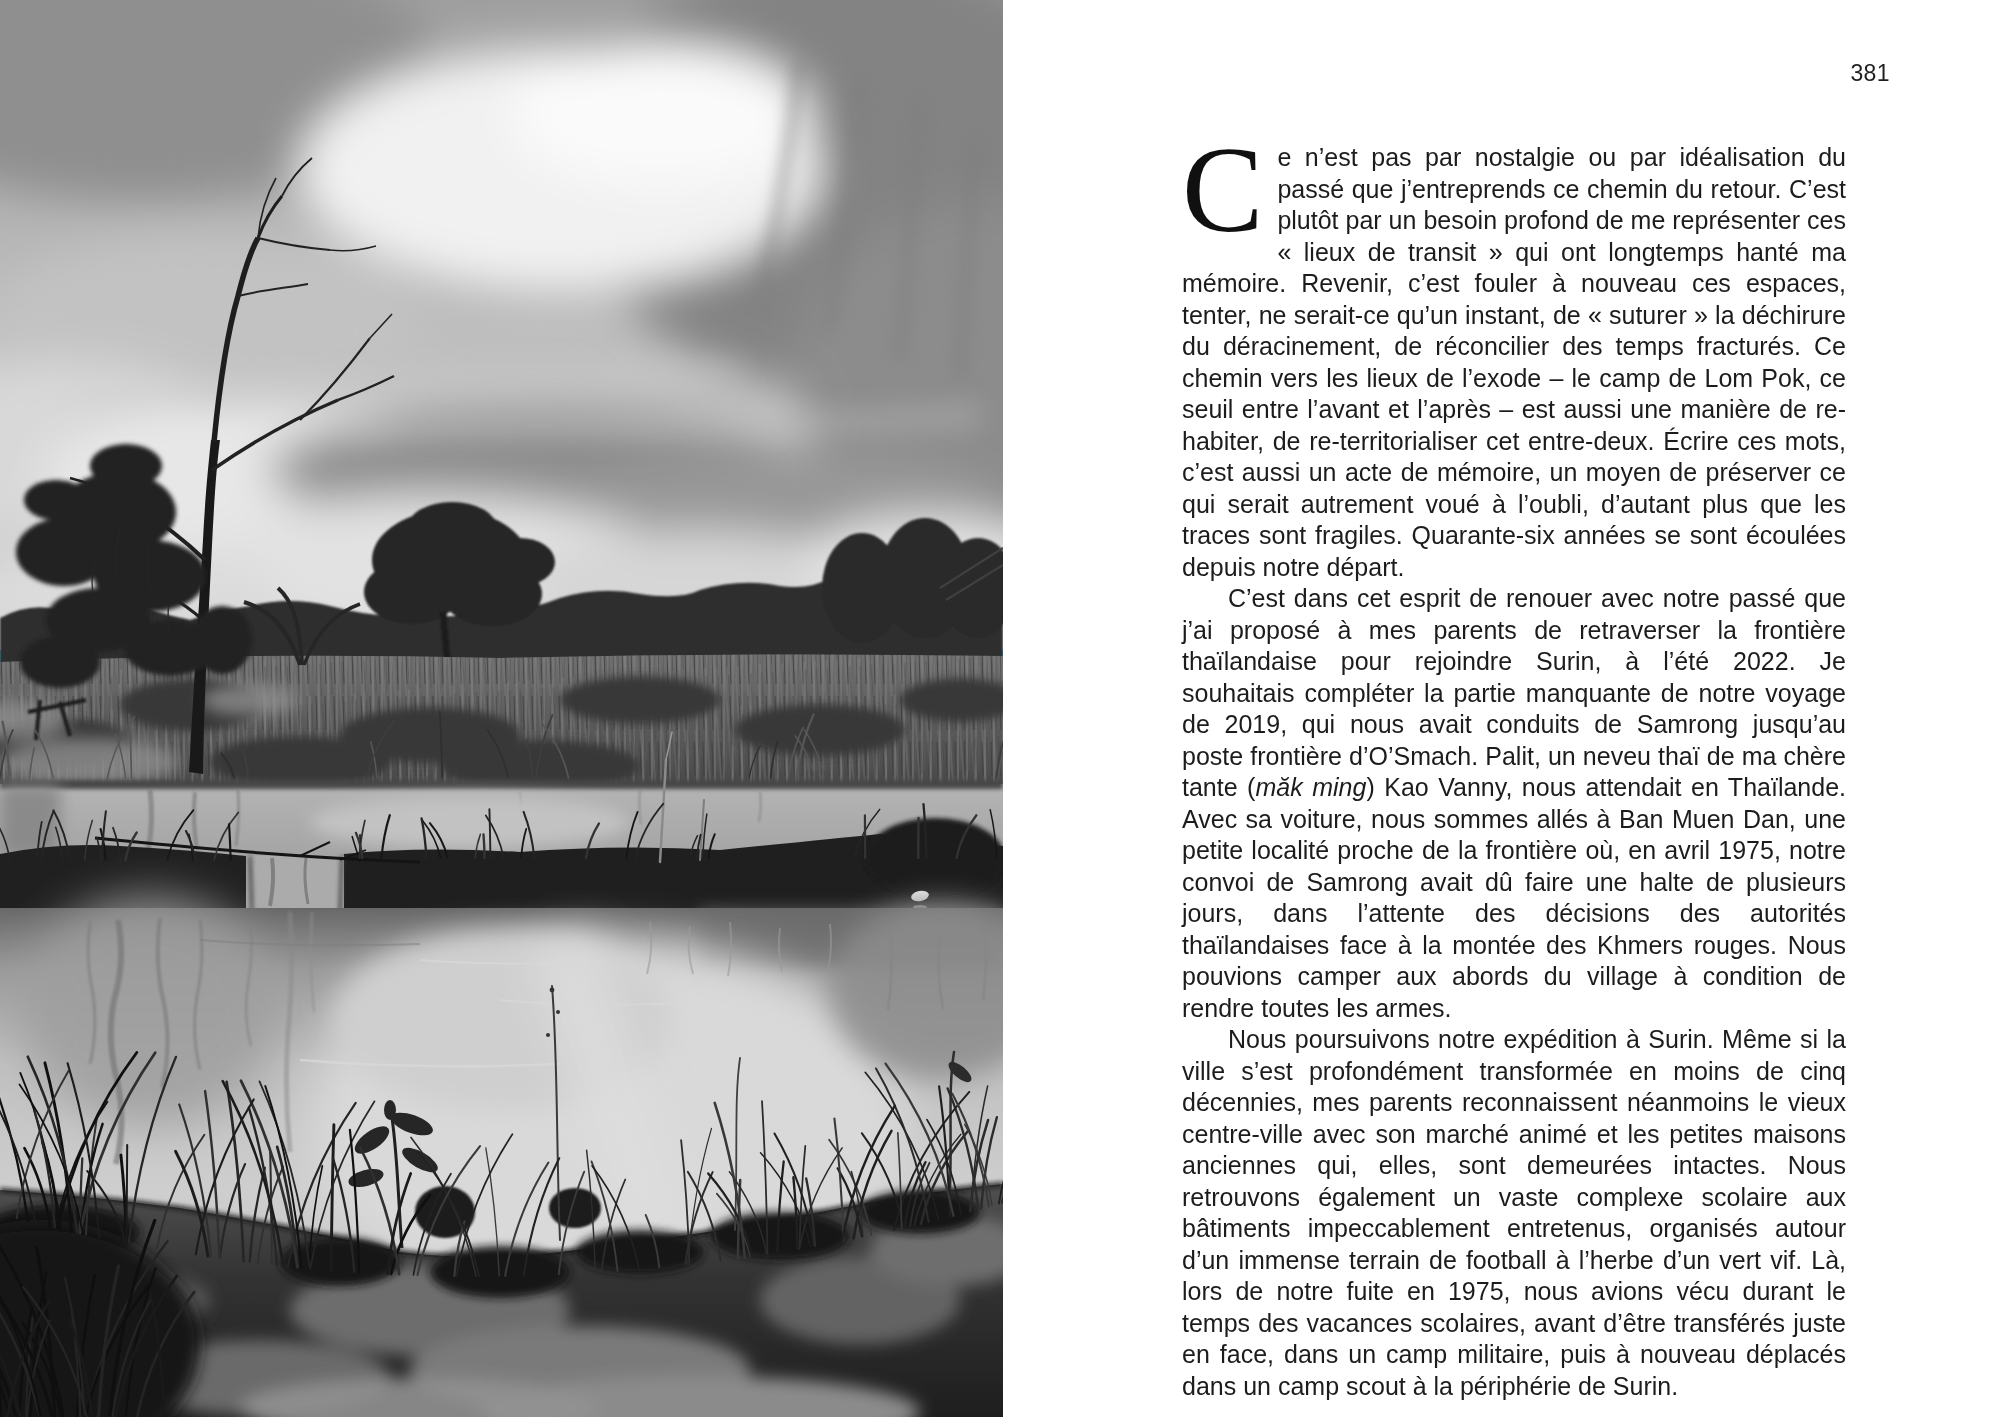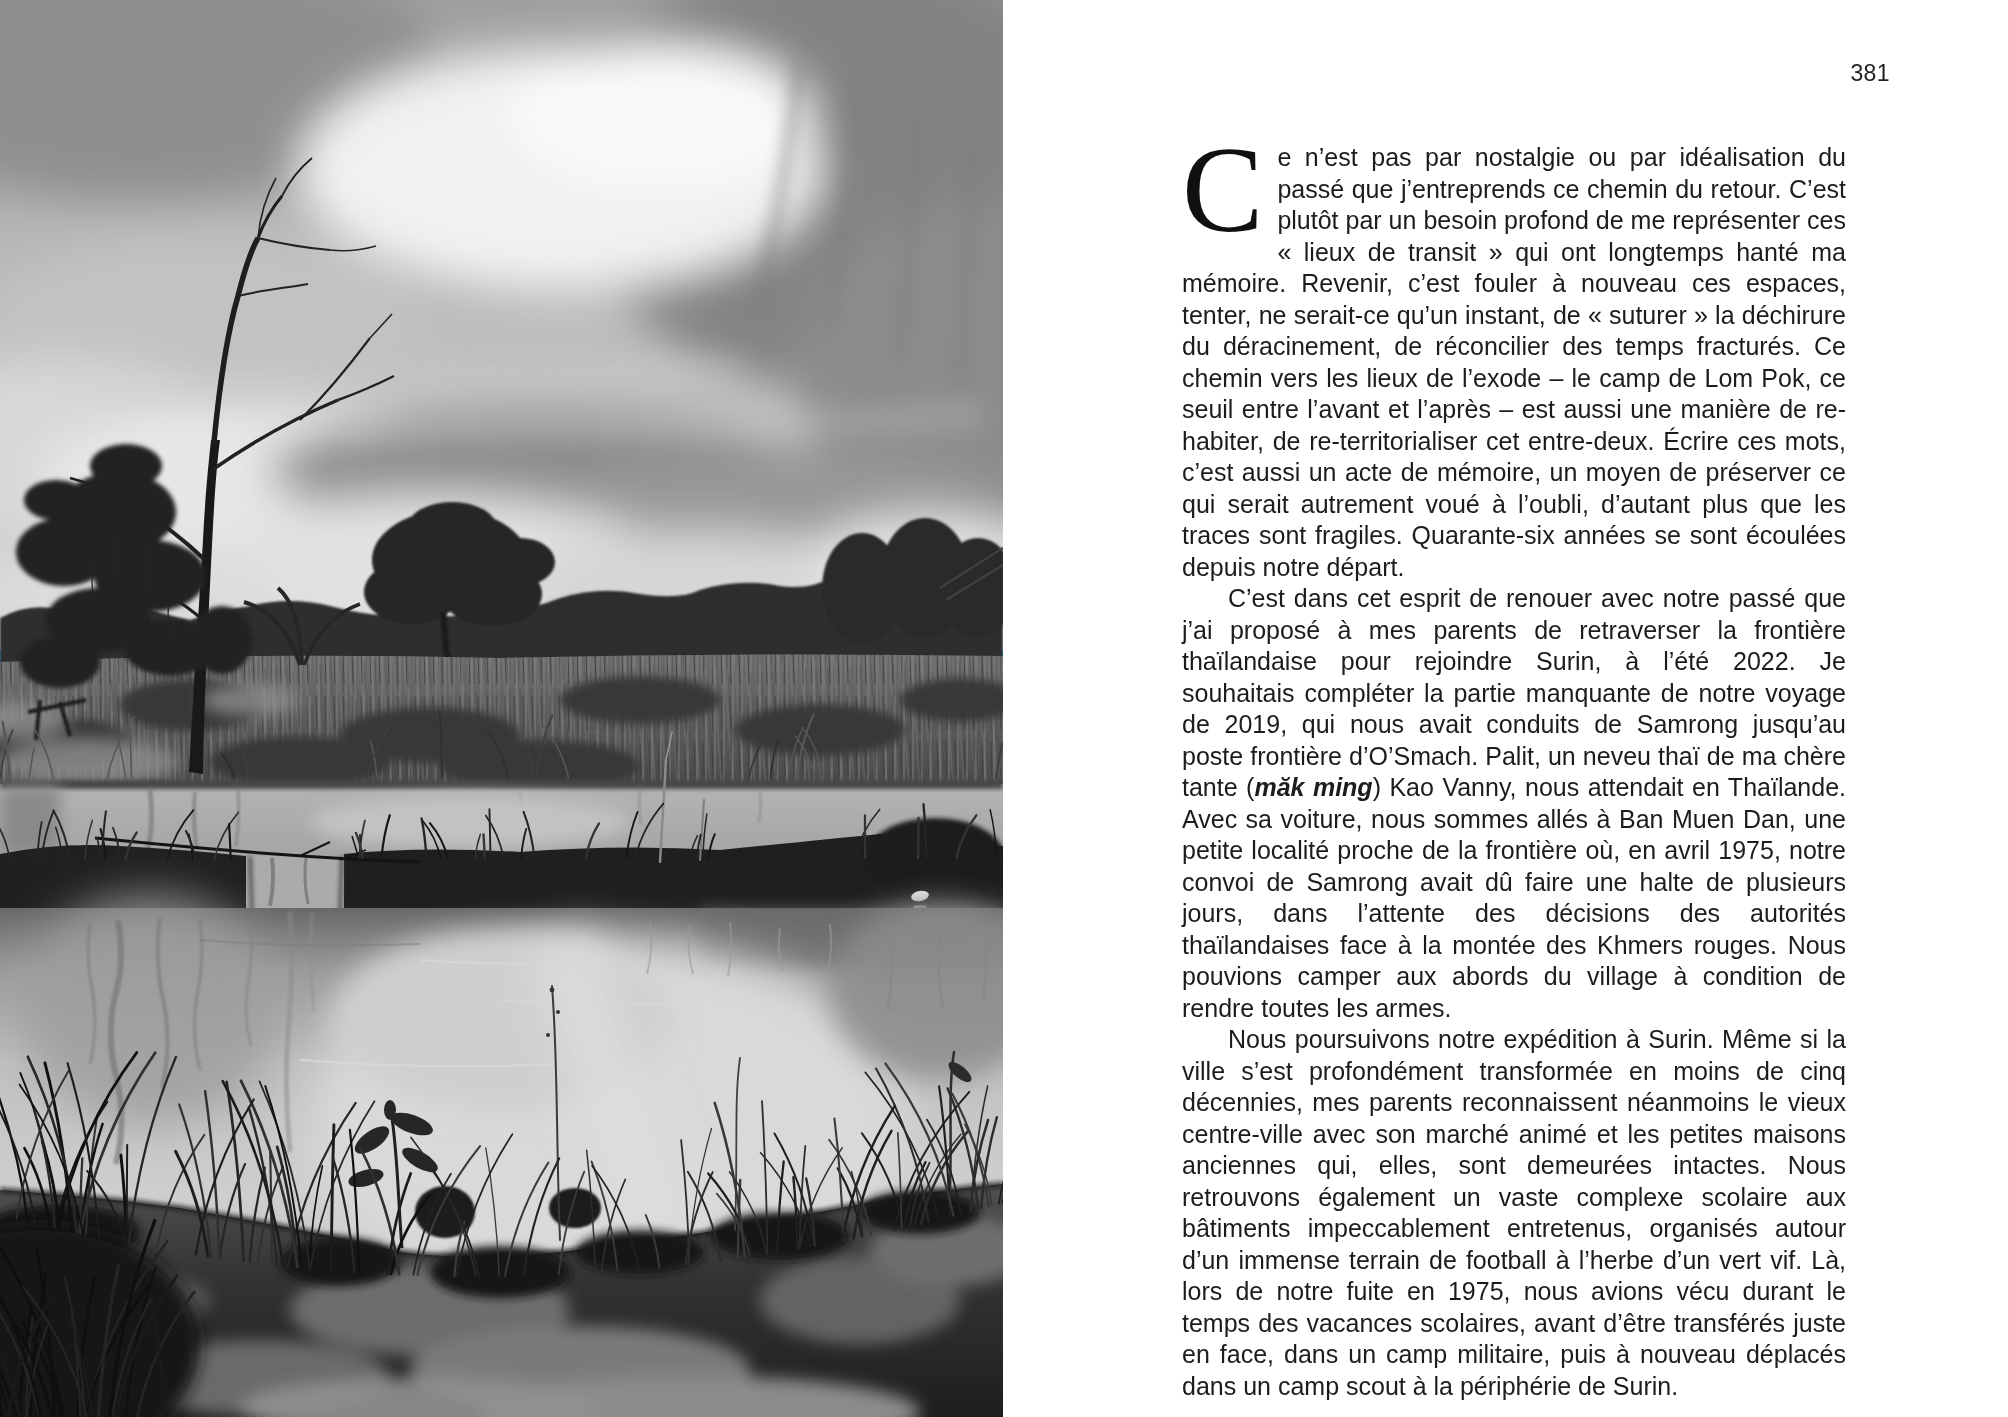--- a/index.html
+++ b/index.html
@@ -9,21 +9,21 @@
   .photo svg{display:block;width:1003px;height:1417px;}
   .page{position:absolute;left:1003px;top:0;width:1005px;height:1417px;background:#ffffff;}
   .page-number{position:absolute;top:60px;left:827px;width:60px;text-align:right;
                font-size:23px;color:#1f1f1f;letter-spacing:.4px;}
   .text-block{position:absolute;left:179px;top:142px;width:664px;color:#1c1c1c;
               font-size:25px;line-height:31.5px;text-align:justify;}
   .text-block p{margin:0;padding:0;}
   .text-block p.indent{text-indent:46px;}
   .dropcap{float:left;font-family:"Liberation Serif",serif;font-size:122px;line-height:.74;
            height:94px;margin:3px 14px 0 0;color:#101010;}
-  .text-block em{font-style:italic;font-weight:bold;}
+  .text-block em{font-style:italic;}
 </style>
 </head>
 <body>
 
 <div class="spread">
 
   <figure class="photo">
     <svg viewBox="0 0 1003 1417" preserveAspectRatio="none">
       <defs>
         <linearGradient id="sky" x1="0" y1="0" x2="0" y2="1">

